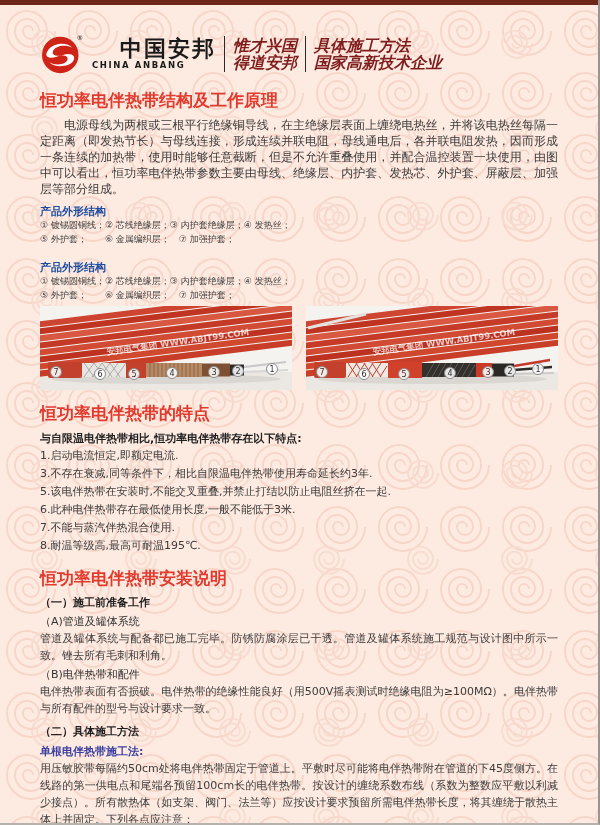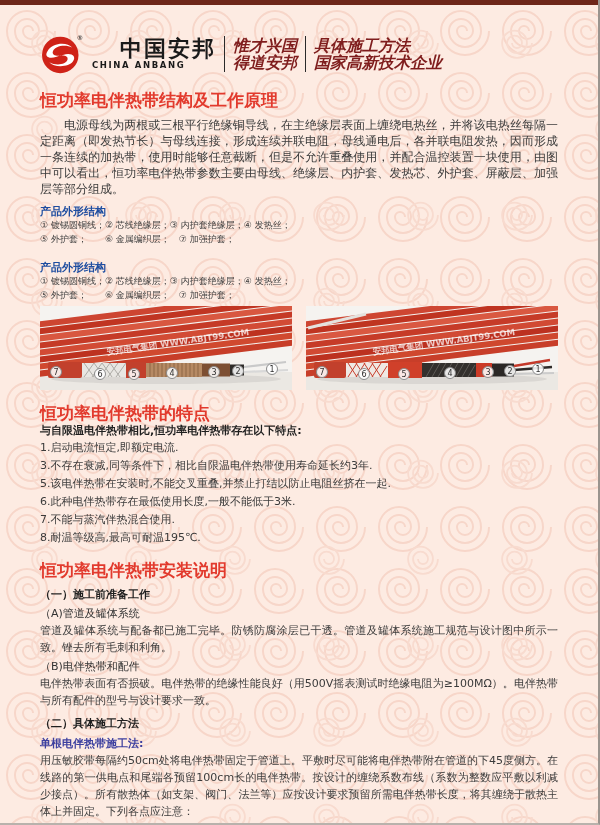--- a/index.html
+++ b/index.html
@@ -26,21 +26,21 @@
   .structs{display:flex;gap:14px;margin-top:7px;flex-direction:column;}
   .struct{width:252px;flex:0 0 auto;}
   .struct-head{color:#1e4da0;font-weight:bold;font-size:11px;line-height:15px;}
   .struct-line{font-size:9px;line-height:13.5px;color:#404040;white-space:nowrap;}
   
   .photos{display:flex;gap:14px;margin-top:4px;}
   .photo{width:252px;height:84px;position:relative;background:#f5f3f0;flex:0 0 auto;overflow:hidden;}
   .plabel{position:absolute;width:12px;height:12px;border-radius:50%;background:rgba(255,255,255,.88);
           border:1px solid #8b8b8b;font-size:8px;line-height:12px;text-align:center;color:#2e2e2e;box-sizing:border-box;}
   
-  .intro{font-size:11px;font-weight:bold;color:#1f1f1f;line-height:16px;}
+  .intro{font-size:11px;font-weight:bold;color:#1f1f1f;margin-top:8px;line-height:16px;}
   .feat{font-size:11px;line-height:18px;color:#3b3b3b;}
   
   .sub-bold{font-size:11px;font-weight:bold;color:#1f1f1f;line-height:17px;margin-top:6px;}
   .sub-plain{font-size:11px;color:#333;line-height:17px;margin-top:2px;}
   .body-t{font-size:11px;line-height:17px;text-align:justify;color:#3b3b3b;}
   .method-head{font-size:11px;font-weight:bold;color:#3c3f9f;line-height:17px;margin-top:3px;}
   .note{font-size:11px;line-height:17px;color:#3b3b3b;text-align:justify;}
 </style>
 </head>
 <body>

